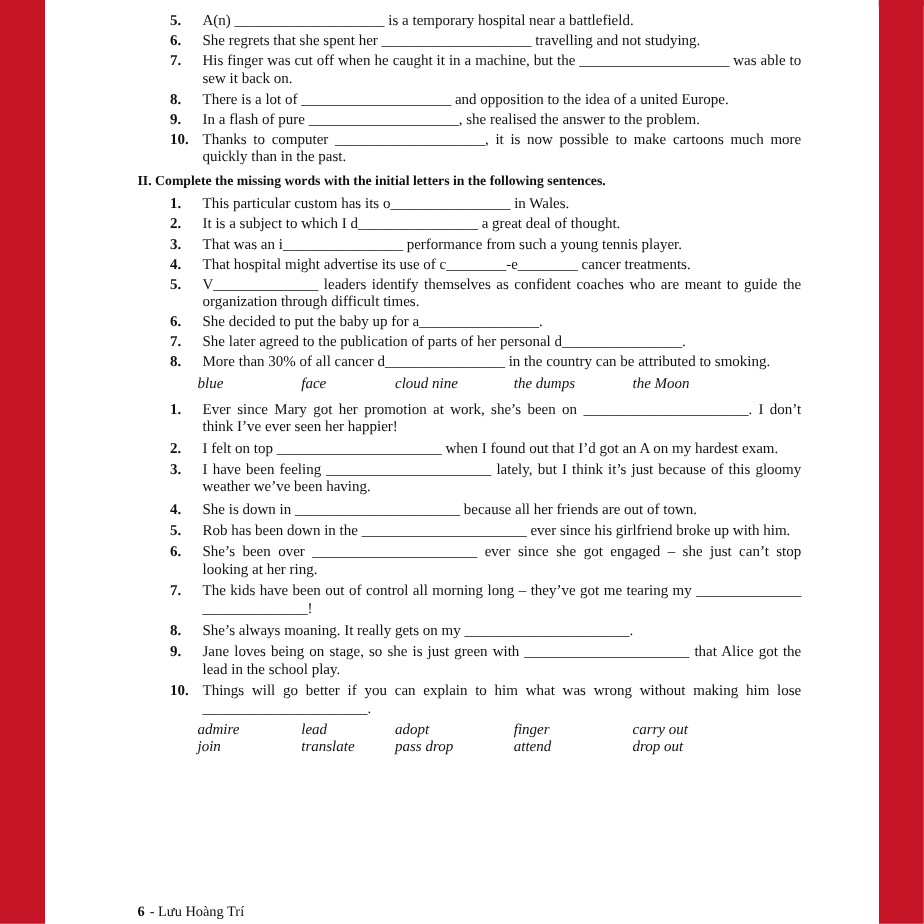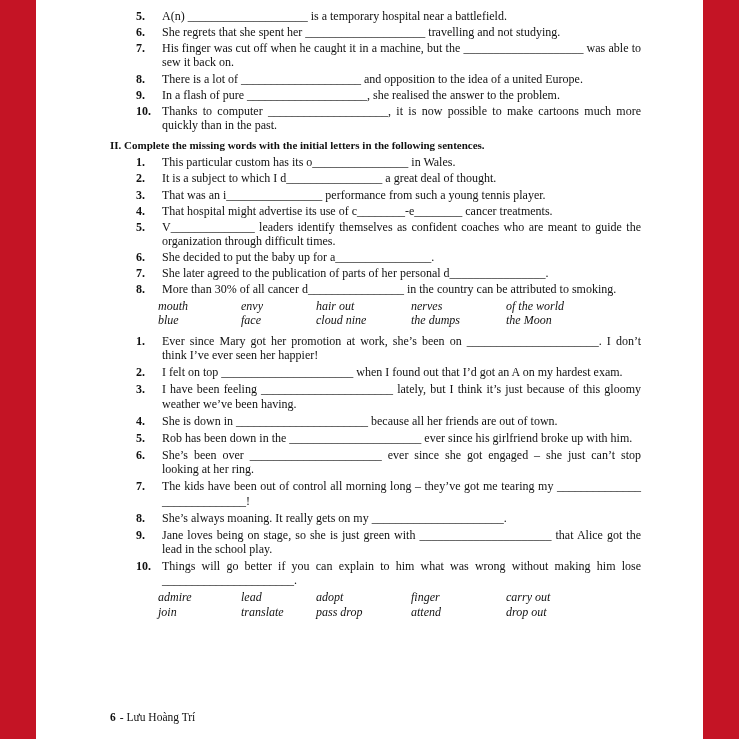--- a/index.html
+++ b/index.html
@@ -23,21 +23,21 @@
   .h4 { margin:10px 0 4px 0; }
   .item { display:flex; margin:0 0 2px 26px; }
   .s3 .item { margin-bottom:3px; }
   .item .num { flex:0 0 26px; width:26px; font-weight:bold; }
   .item .txt { flex:1; text-align:justify; }
   .bank { margin:0 0 7px 48px; font-style:italic; }
   .bank-row { display:flex; }
   .bank-row .bw { display:block; }
   .c1 { width:83px; } .c2 { width:75px; } .c3 { width:95px; }
   .c4 { width:95px; } .c5 { flex:1; }
-  .footer { position:absolute; left:74px; bottom:14px; font-size:11.5px; }
+  .footer { position:absolute; left:74px; bottom:1px; font-size:11.5px; }
   .footer .pgnum { font-weight:bold; }
   .footer .author { margin-left:4px; }
 </style>
 </head>
 <body>
 
 <div class="red-bar red-top" style="background-color: rgb(196, 20, 37);"></div>
 <div class="red-bar red-left" style="background-color: rgb(196, 20, 37);"></div>
 <div class="red-bar red-right" style="background-color: rgb(196, 20, 37);"></div>
 
@@ -101,27 +101,20 @@
         <span class="txt">She later agreed to the publication of parts of her personal d________________.</span>
       </div>
     <div class="item">
         <span class="num">8.</span>
         <span class="txt">More than 30% of all cancer d________________ in the country can be attributed to smoking.</span>
       </div>
   </div>
 
   <div class="bank">
     <div class="bank-row">
-      <span class="bw c1">mouth</span>
-      <span class="bw c2">envy</span>
-      <span class="bw c3">hair out</span>
-      <span class="bw c4">nerves</span>
-      <span class="bw c5">of the world</span>
-    </div>
-    <div class="bank-row">
       <span class="bw c1">blue</span>
       <span class="bw c2">face</span>
       <span class="bw c3">cloud nine</span>
       <span class="bw c4">the dumps</span>
       <span class="bw c5">the Moon</span>
     </div>
   </div>
   <div class="section s3">
     <div class="item">
         <span class="num">1.</span>

